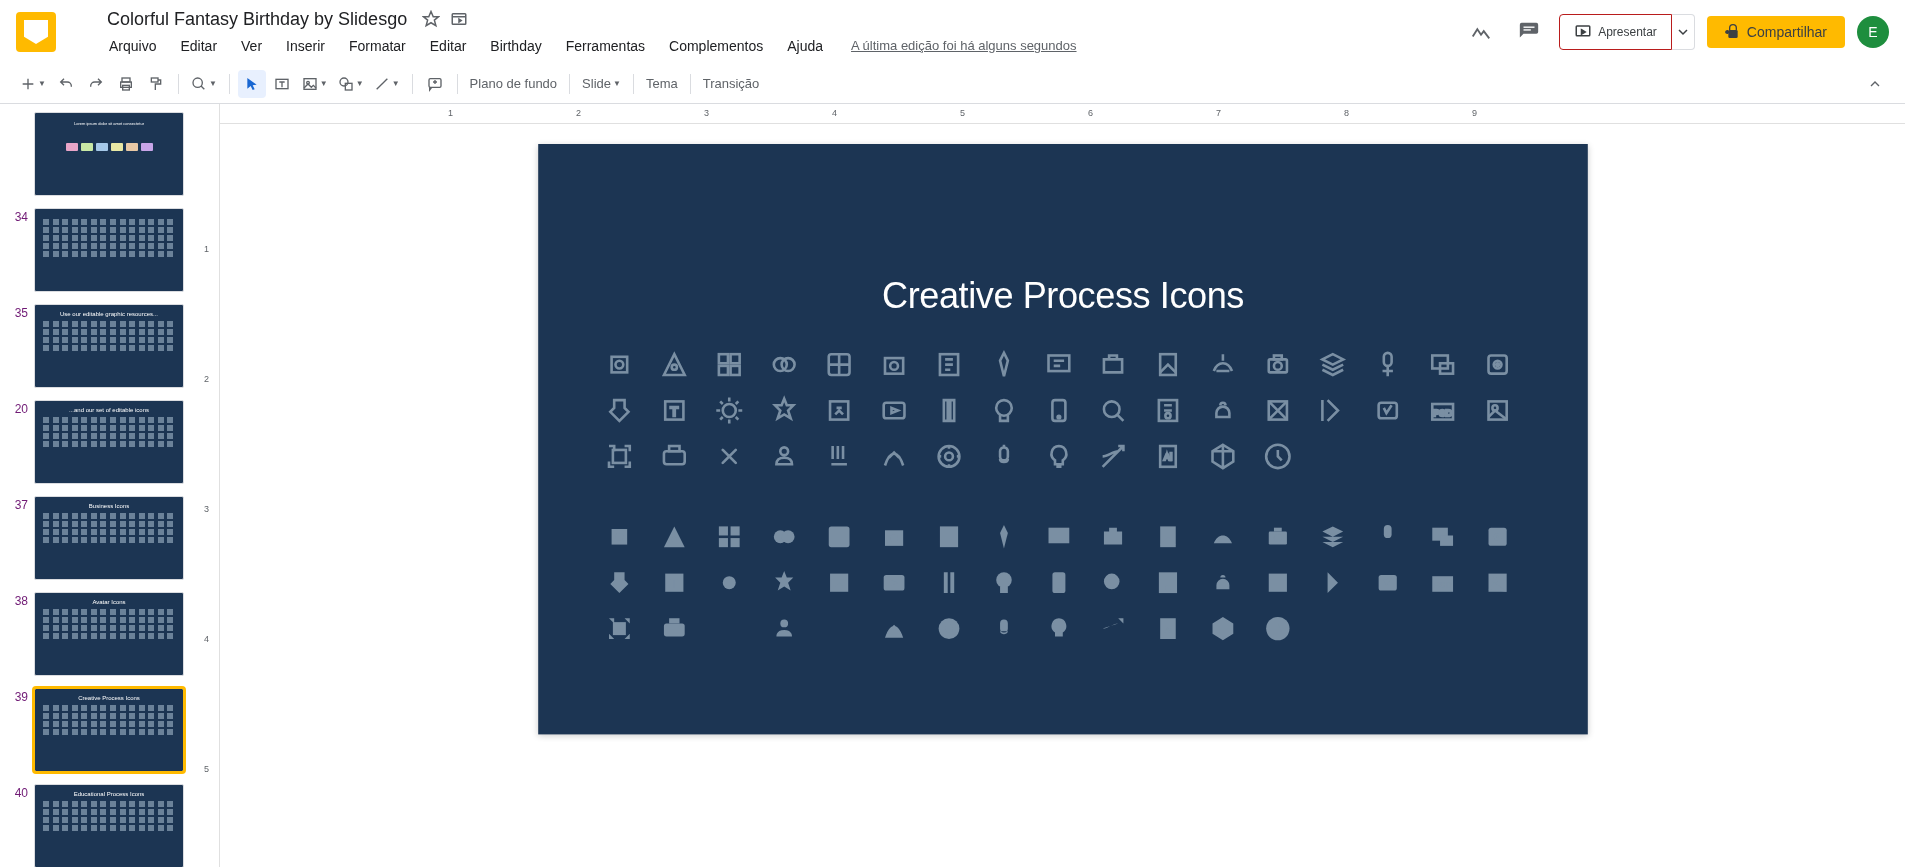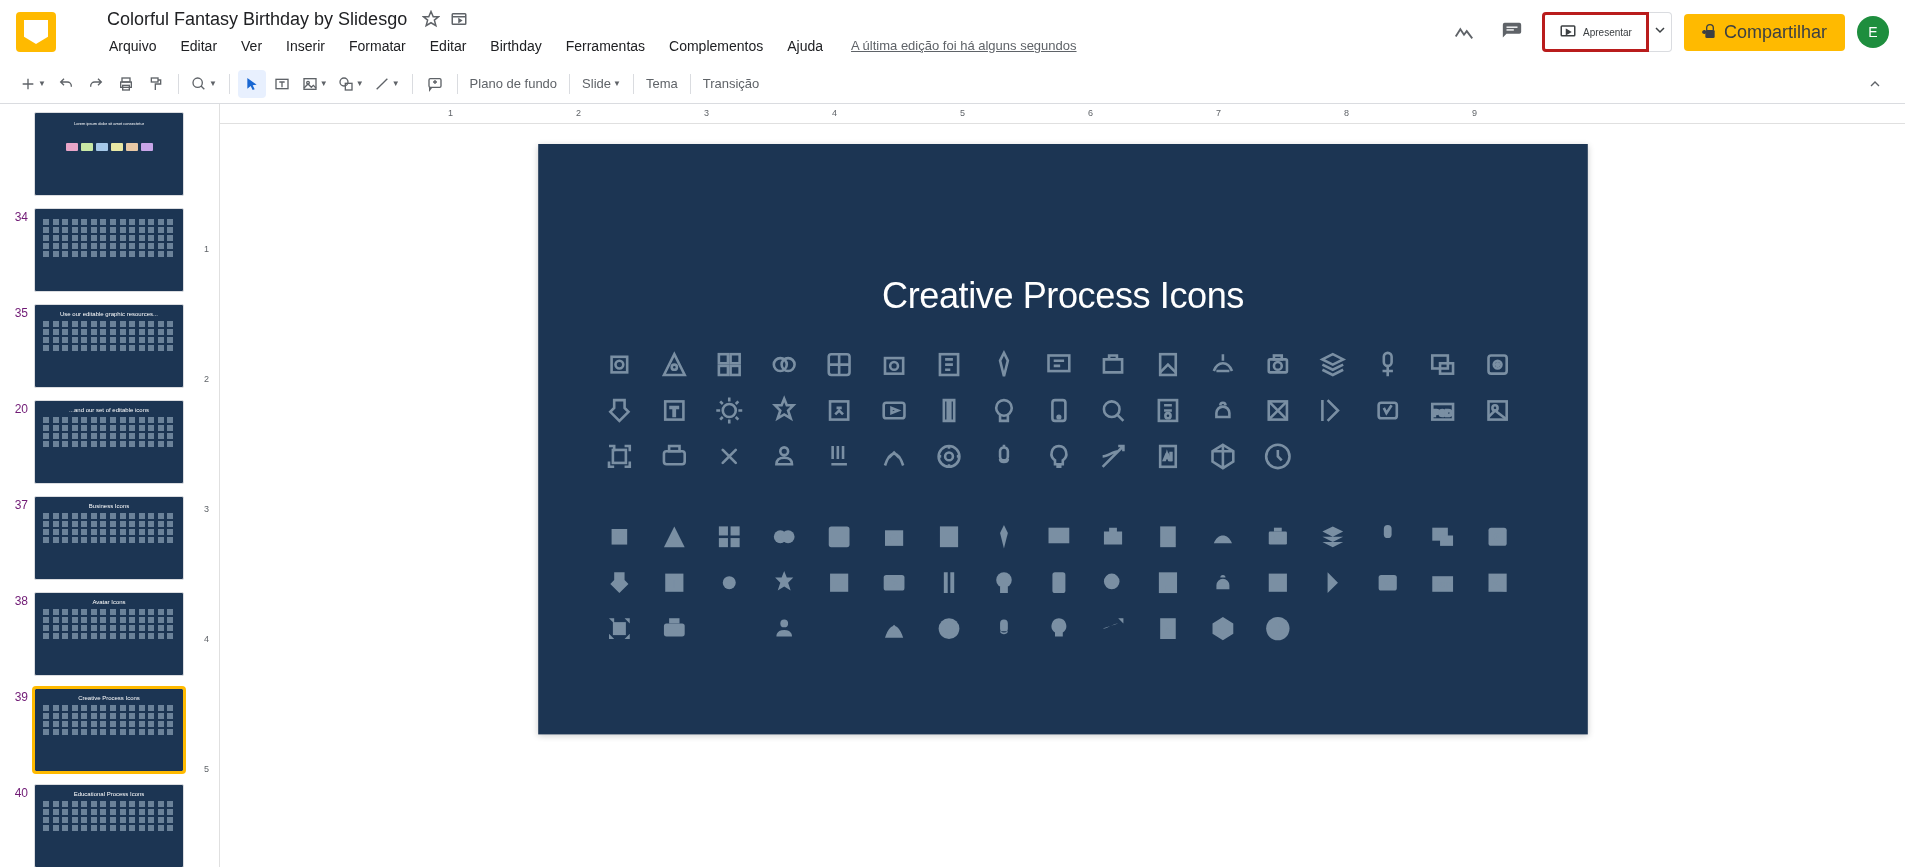--- a/index.html
+++ b/index.html
@@ -9,25 +9,25 @@
 .logo::after { content:''; position:absolute; inset:8px; background:#fff; clip-path:polygon(0 0,100% 0,100% 70%,50% 100%,0 70%); }
 .title-area { flex:1;margin-left:33px; }
 .title-row { display:flex; align-items:center; gap:8px; }
 .doc-title { font-size:18px; color:#202124; padding:2px 6px; }
 .star-btn,.move-btn { width:20px; height:20px; display:flex; align-items:center; justify-content:center; color:#5f6368; cursor:pointer; }
 .menu-row { display:flex; gap:8px; margin-top:2px; align-items:center; }
 .menu-item { padding:4px 8px; font-size:14px; color:#202124; cursor:pointer; border-radius:4px; }
 .last-edit { font-size:13px; color:#5f6368; text-decoration:underline; margin-left:12px; cursor:pointer; }
 .header-right { display:flex; align-items:center; gap:12px; }
 .icon-btn { width:36px; height:36px; display:flex; align-items:center; justify-content:center; color:#5f6368; cursor:pointer; border-radius:50%; }
-.present-btn { display:flex; align-items:center; gap:6px; padding:8px 14px; border:3px solid #b91c1c; border-radius:4px; font-size:10px; color:#3c4043; cursor:pointer; background:#fff; }
+.present-btn { display:flex; align-items:center; gap:6px; padding:8px 14px; border:1px solid #b91c1c; border-radius:4px; font-size:12px; color:#3c4043; cursor:pointer; background:#fff; }
 .present-dd { padding:8px 6px; border:1px solid #dadce0; border-left:none; border-radius:0 4px 4px 0; cursor:pointer; background:#fff; color:#3c4043; }
 .present-wrap { display:flex; }
 .present-wrap .present-btn { border-radius:4px 0 0 4px; }
-.share-btn { display:flex; align-items:center; gap:6px; padding:8px 18px; background:#ffba00; border-radius:4px; font-size:18px; font-weight:500; color:#3c4043; cursor:pointer; }
+.share-btn { display:flex; align-items:center; gap:6px; padding:8px 18px; background:#ffba00; border-radius:4px; font-size:14px; font-weight:500; color:#3c4043; cursor:pointer; }
 .avatar { width:32px; height:32px; border-radius:50%; background:#1e8e3e; color:#fff; display:flex; align-items:center; justify-content:center; font-size:14px; font-weight:500; }
 .toolbar { display:flex; align-items:center; padding:4px 16px; height:40px; border-bottom:1px solid #dadce0; gap:2px; }
 .tool-btn { min-width:28px; height:28px; display:flex; align-items:center; justify-content:center; color:#5f6368; cursor:pointer; border-radius:4px; padding:0 4px; font-size:13px; }
 .tool-btn.active { background:#e8f0fe; color:#1967d2; }
 .tool-sep { width:1px; height:20px; background:#dadce0; margin:0 6px; }
 .tool-dd { display:flex; align-items:center; }
 .tool-dd .caret { font-size:8px; margin-left:2px; }
 .workspace { display:flex; height:calc(867px - 104px); position:relative; }
 .filmstrip { width:200px; overflow-y:auto; padding:8px 0 8px 8px; background:#fff; }
 .slide-row { display:flex; align-items:flex-start; margin-bottom:12px; }

